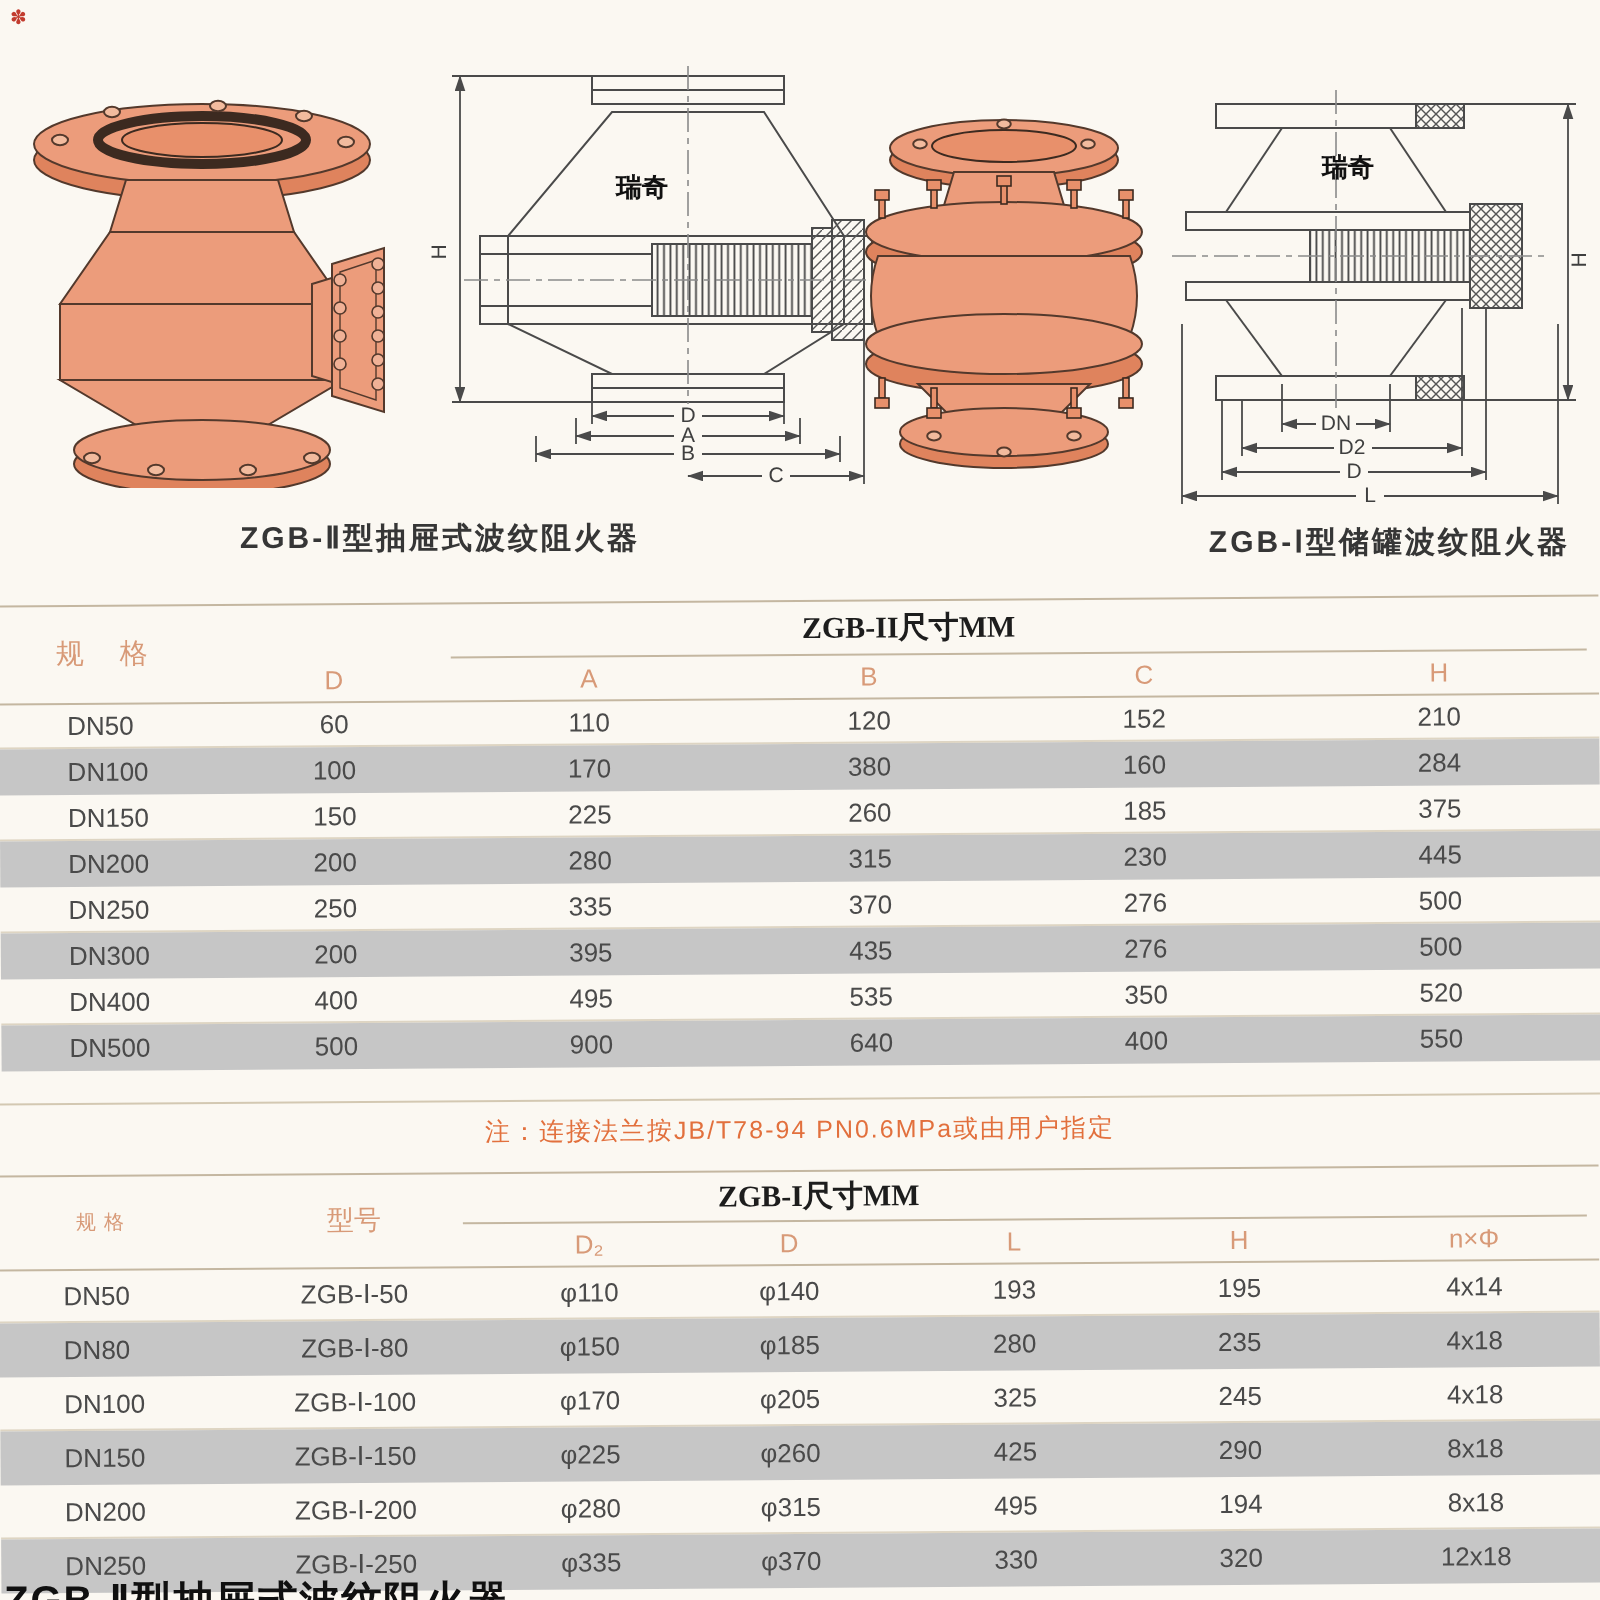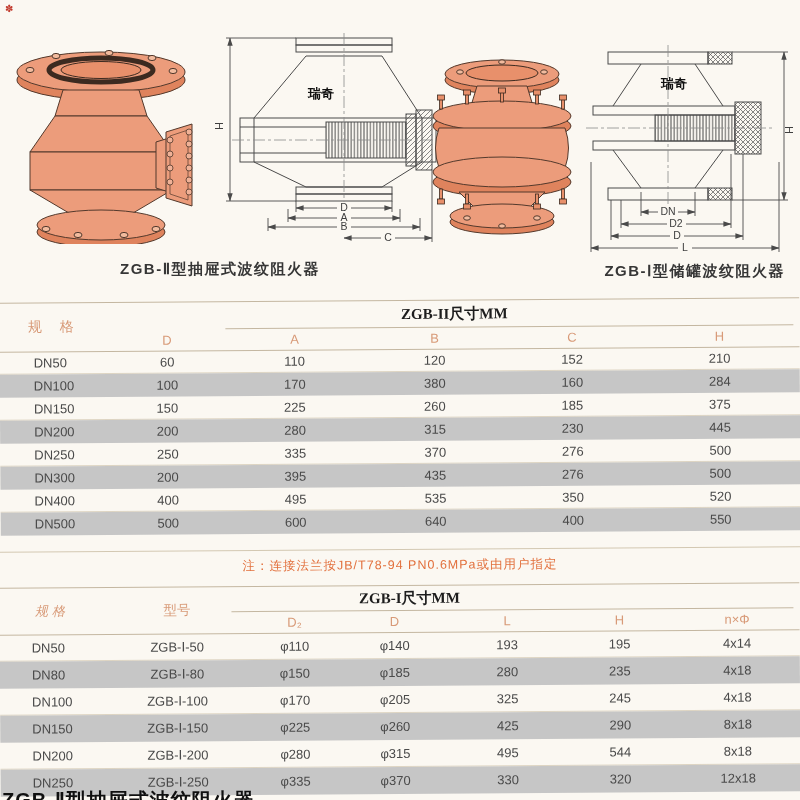--- a/index.html
+++ b/index.html
@@ -40,21 +40,21 @@
 
   
   .noteline{position:absolute;top:549px;left:0;width:800px;height:1px;background:#d3c8b2;}
   .note{position:absolute;top:557px;left:0;width:800px;text-align:center;
         font-size:12.5px;color:#e2703d;letter-spacing:1px;}
 
   
   .t2{position:absolute;top:585px;left:0;width:800px;border-top:1px solid #c4b7a1;}
   .t2-head{position:relative;height:46px;}
   .t2-spec{position:absolute;left:0;top:0;width:105px;height:46px;display:flex;
-           align-items:center;justify-content:center;font-size:13px;letter-spacing:4px;font-style:italic;}
+           align-items:center;justify-content:center;font-size:10px;letter-spacing:4px;}
   .t2-model{position:absolute;left:105px;top:0;width:145px;height:46px;display:flex;
             align-items:center;justify-content:center;font-size:13.5px;}
   .t2-title{position:absolute;left:230px;width:360px;top:3px;text-align:center;}
   .t2-titleline{position:absolute;left:232px;right:6px;top:24px;height:1px;background:#c4b7a1;}
   .t2-cols{position:absolute;left:0;right:0;top:24px;height:22px;display:grid;
            grid-template-columns:105px 145px 90px 110px 115px 110px 125px;align-items:center;
            border-bottom:1px solid #c4b7a1;font-size:13px;text-align:center;}
   .t2-row{display:grid;grid-template-columns:105px 145px 90px 110px 115px 110px 125px;
           height:27px;align-items:center;font-size:13px;text-align:center;box-sizing:border-box;}
   .t2-row .spec{text-align:left;padding-left:32px;}
@@ -344,21 +344,21 @@
       <div class="spec">DN400</div>
       <div>400</div>
       <div>495</div>
       <div>535</div>
       <div>350</div>
       <div>520</div>
     </div>
     <div class="t1-row row-g">
       <div class="spec">DN500</div>
       <div>500</div>
-      <div>600</div>
+      <div>900</div>
       <div>640</div>
       <div>400</div>
       <div>550</div>
     </div>
   </div>
 
   <div class="noteline tilt"></div>
   <div class="note tilt">注：连接法兰按JB/T78-94 PN0.6MPa或由用户指定</div>
 
   <div class="t2 tilt">
@@ -412,21 +412,21 @@
       <div>425</div>
       <div>290</div>
       <div>8x18</div>
     </div>
     <div class="t2-row row-w">
       <div class="spec">DN200</div>
       <div>ZGB-Ⅰ-200</div>
       <div>φ280</div>
       <div>φ315</div>
       <div>495</div>
-      <div>544</div>
+      <div>194</div>
       <div>8x18</div>
     </div>
     <div class="t2-row row-g">
       <div class="spec">DN250</div>
       <div>ZGB-Ⅰ-250</div>
       <div>φ335</div>
       <div>φ370</div>
       <div>330</div>
       <div>320</div>
       <div>12x18</div>

